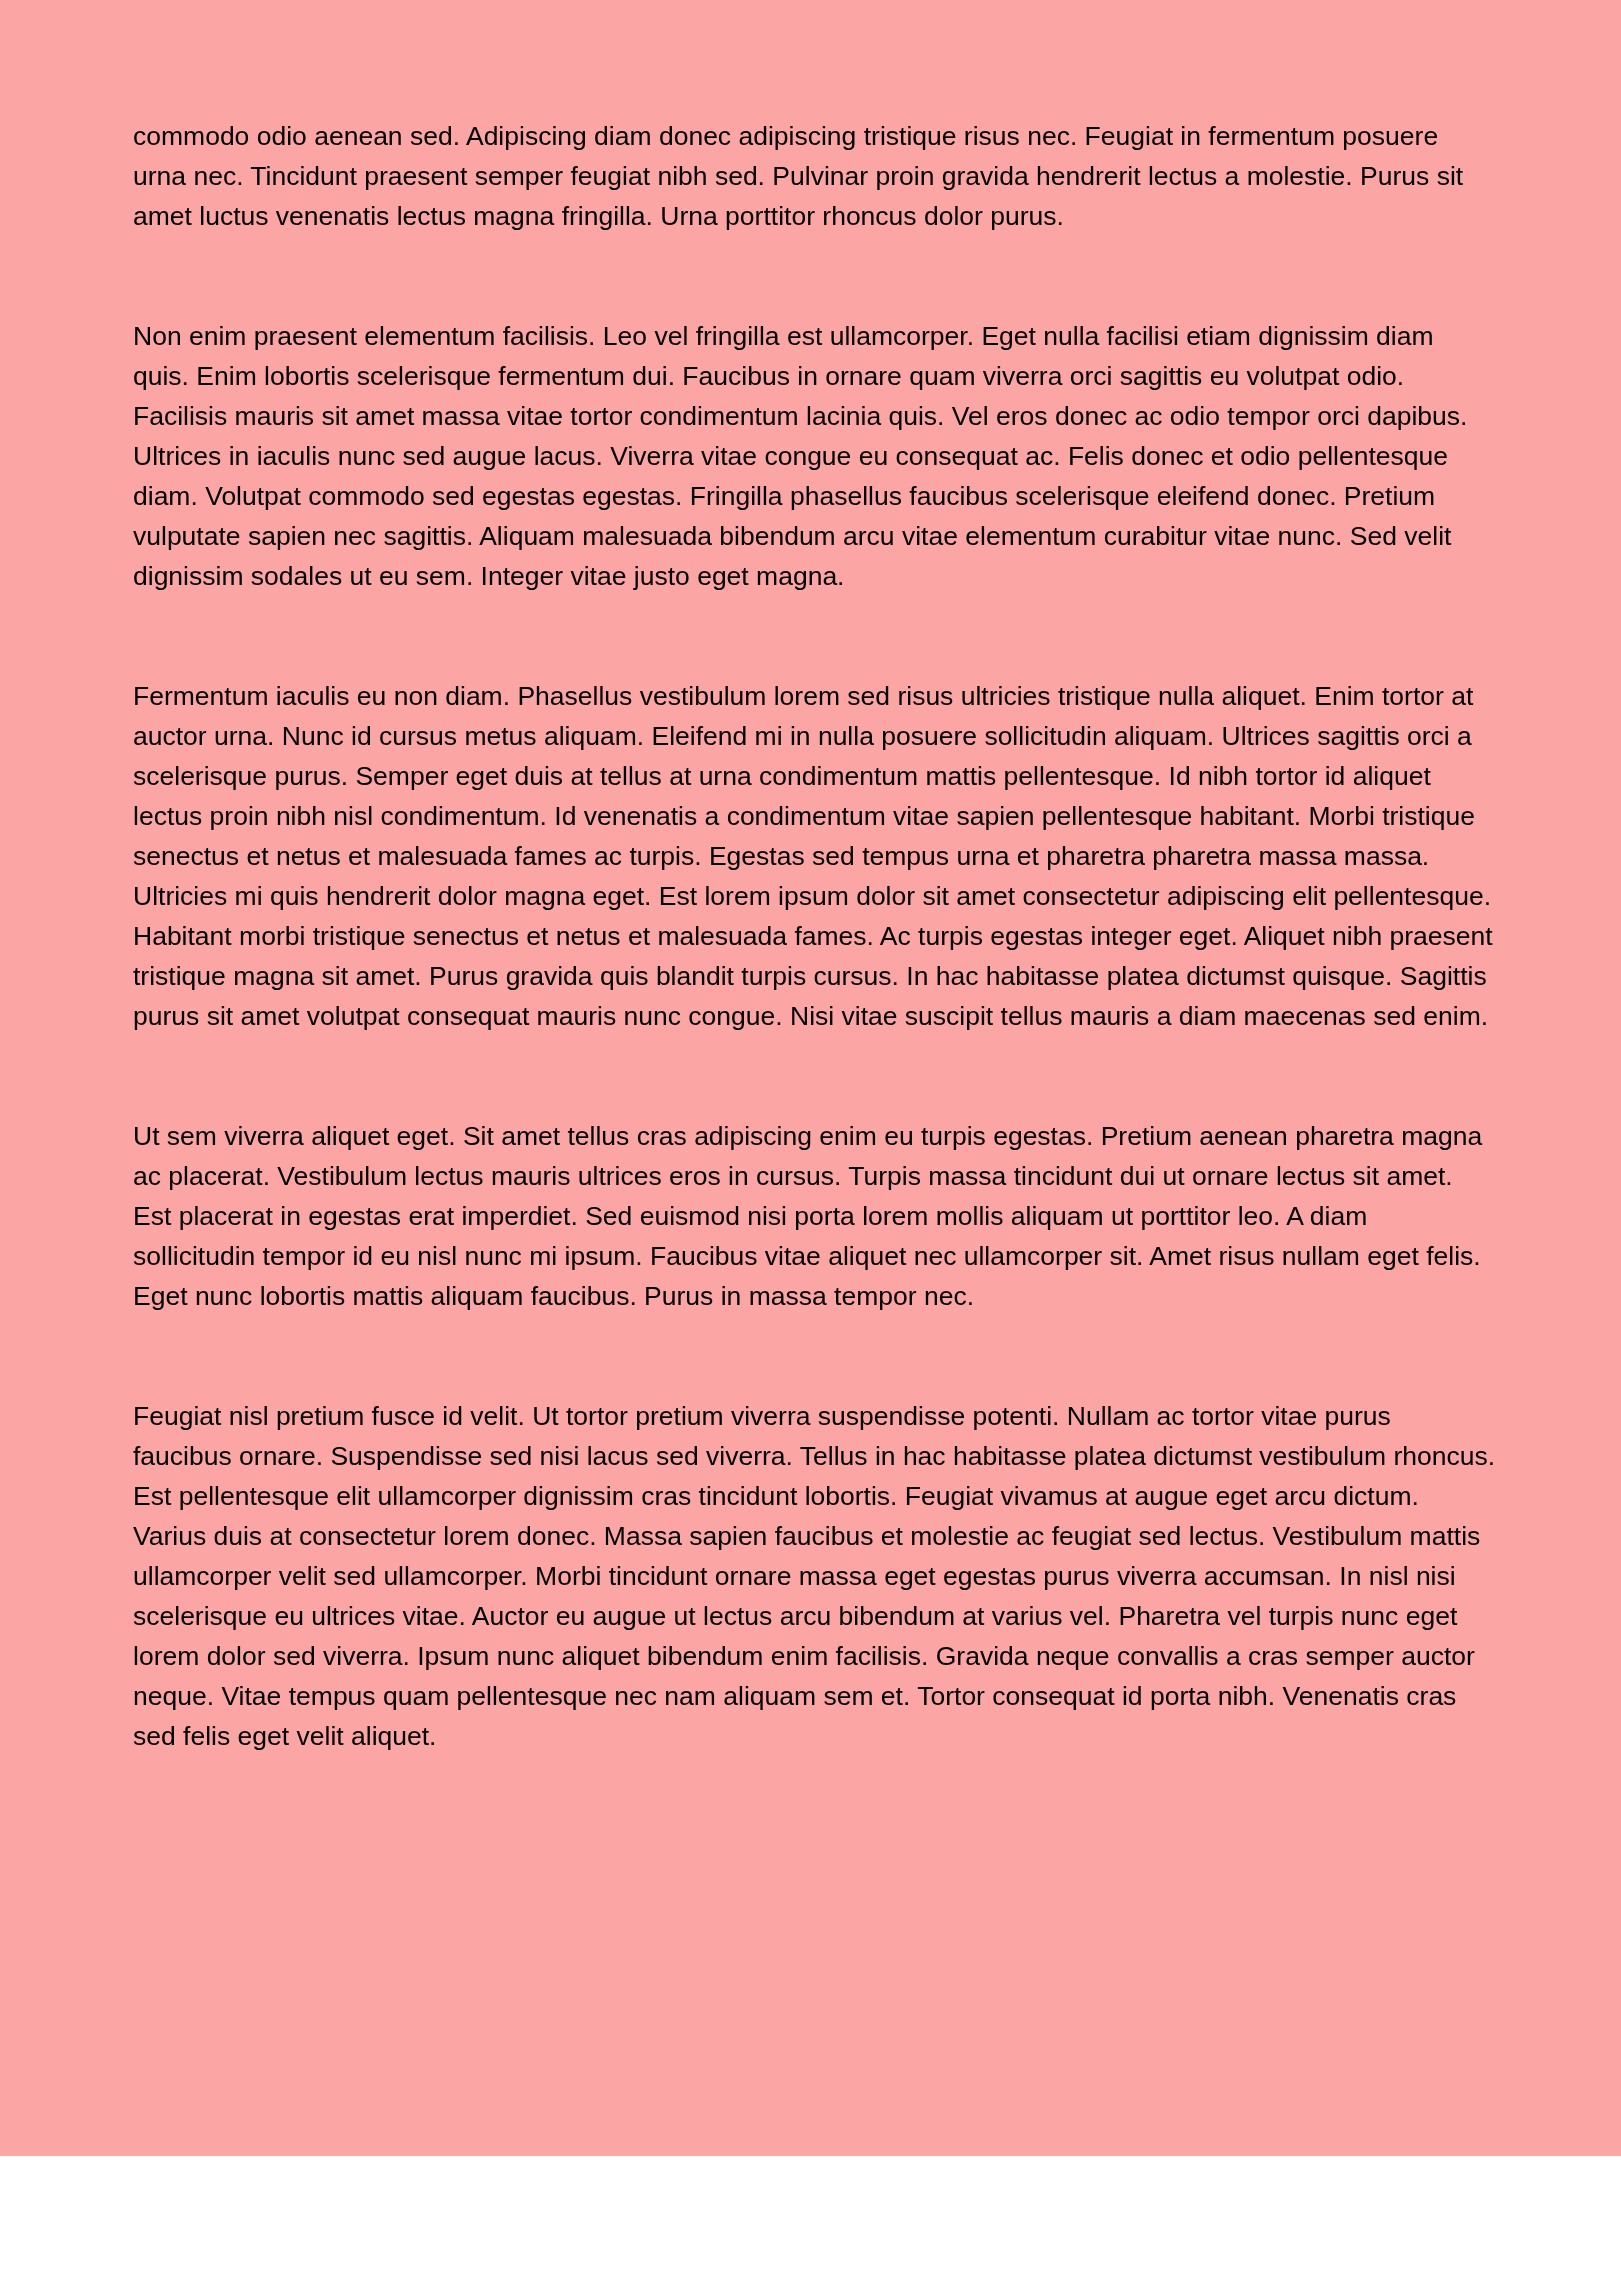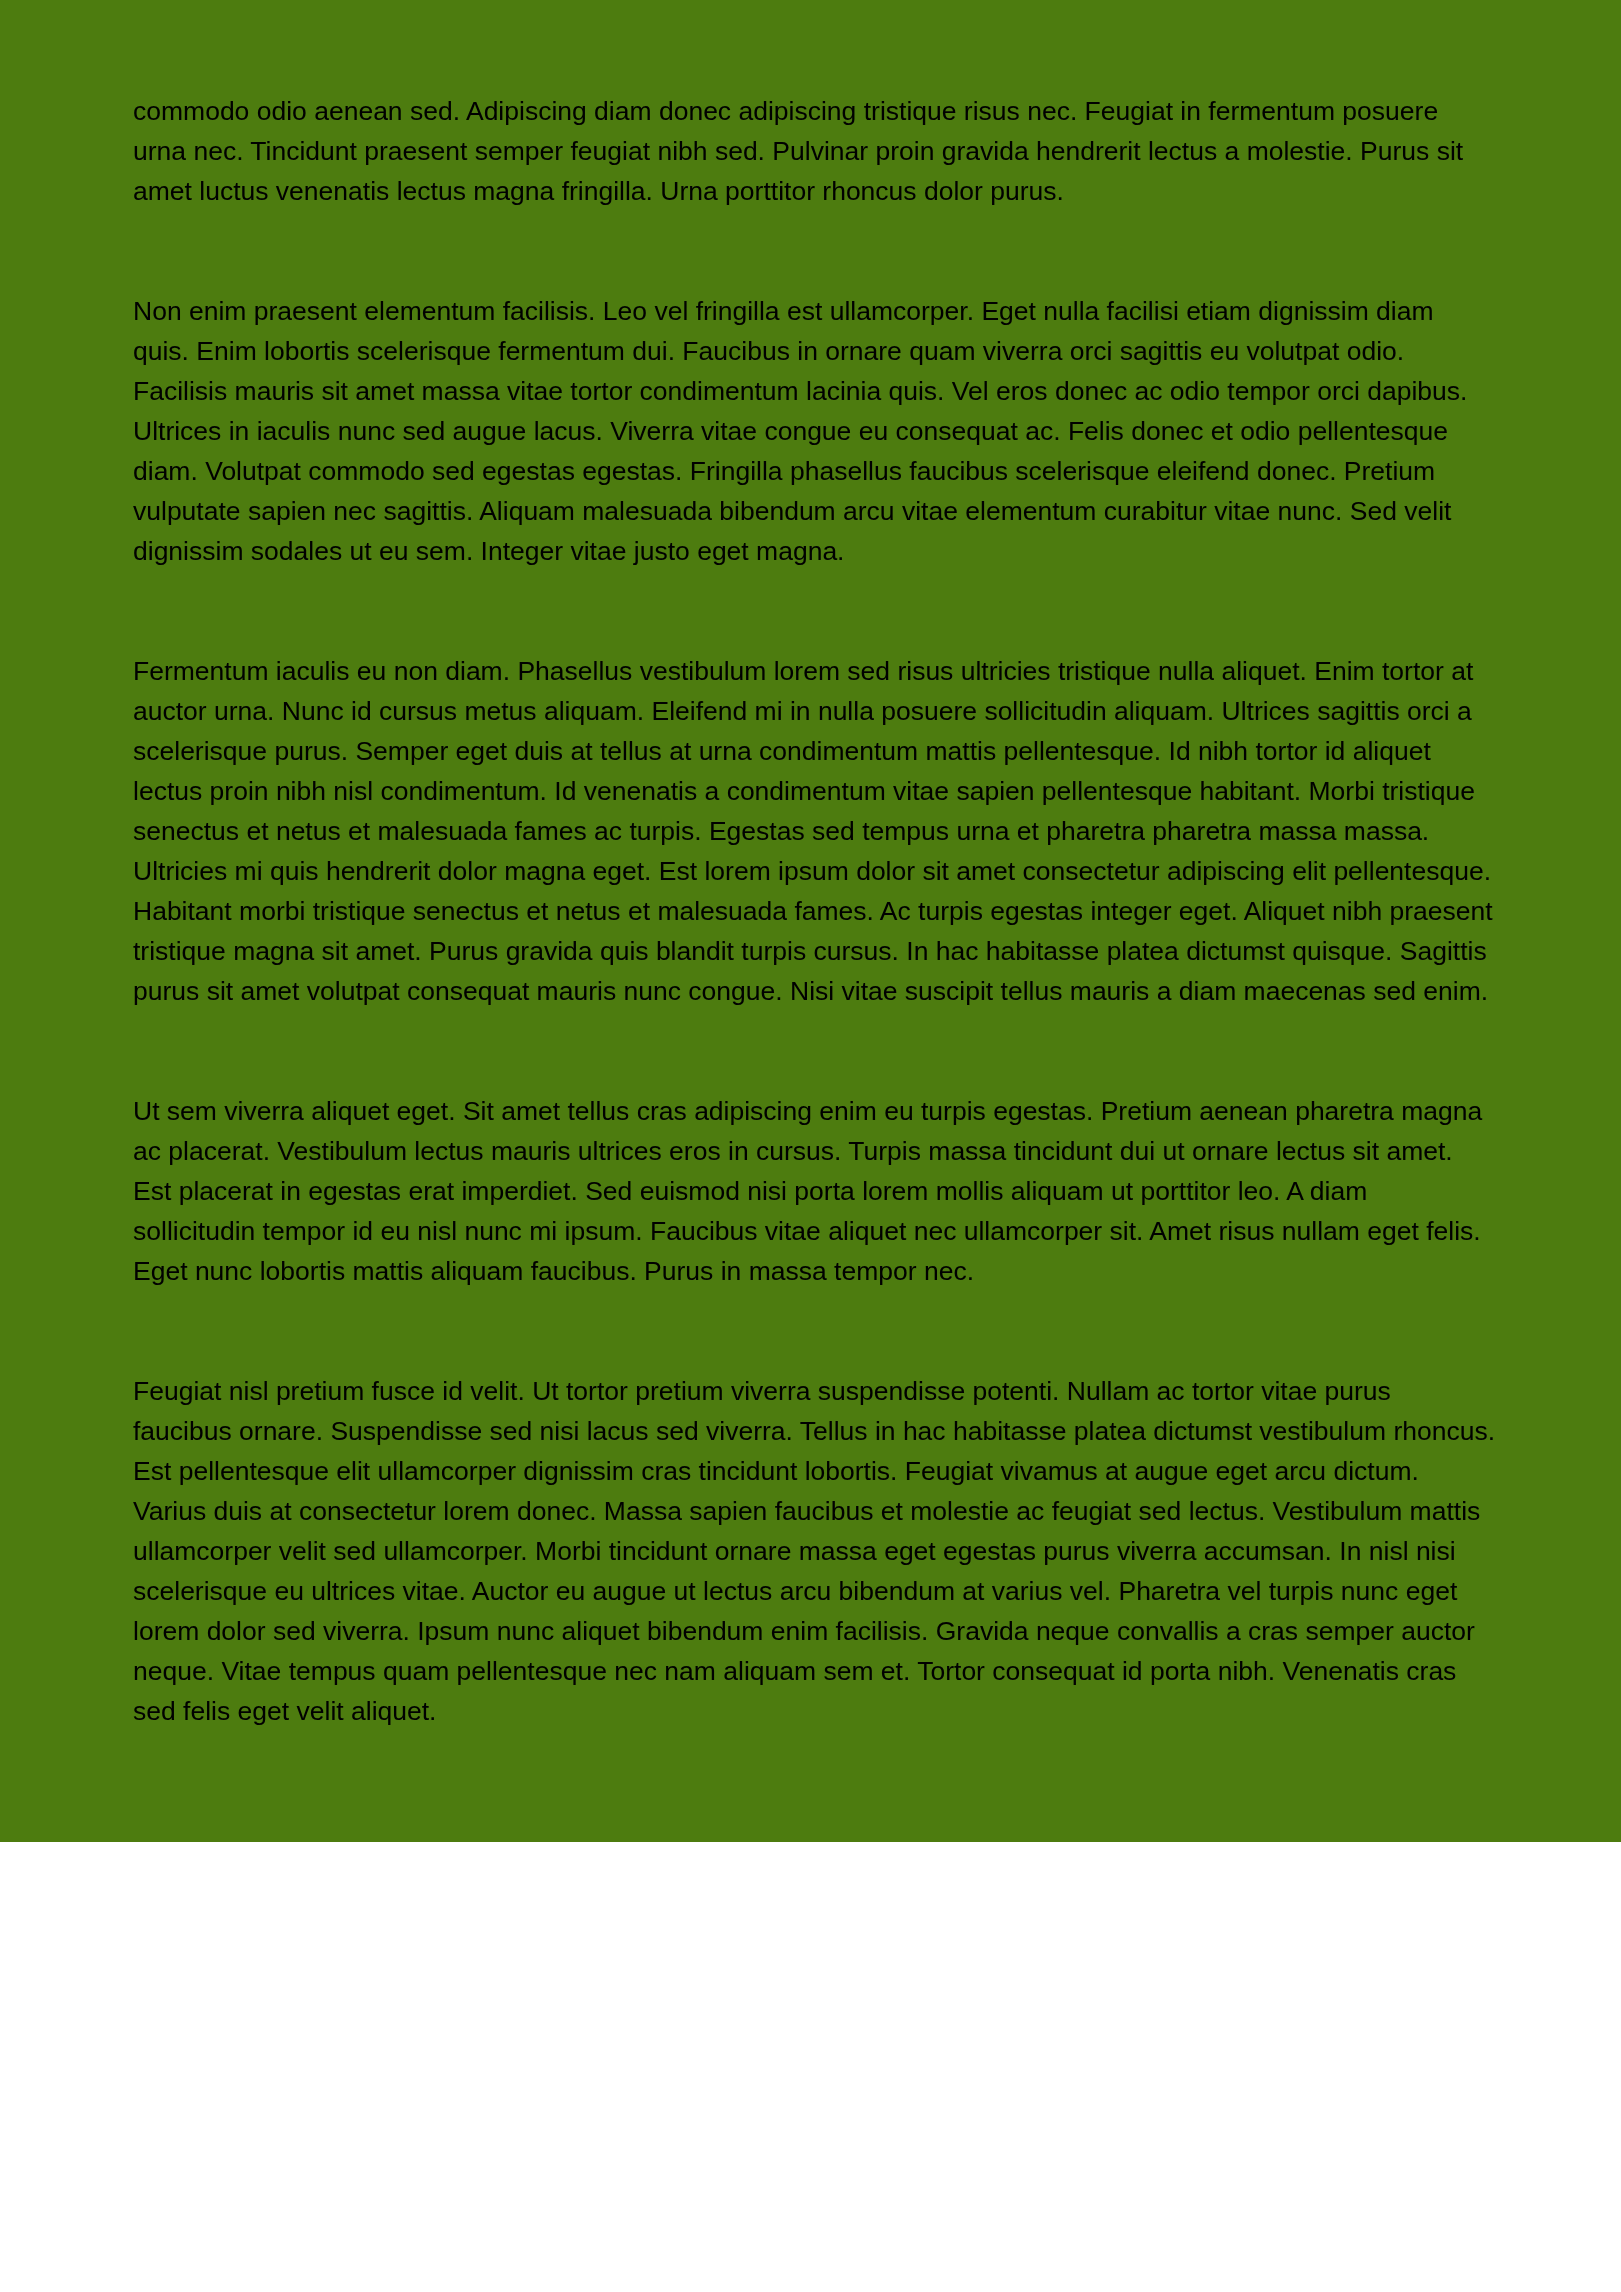--- a/index.html
+++ b/index.html
@@ -9,24 +9,24 @@
   }
   body {
     width: 1621px;
     height: 2293px;
     font-family: "Liberation Sans", "DejaVu Sans", sans-serif;
     color: #000000;
     overflow: hidden;
   }
   .page {
     width: 1621px;
-    height: 1842px;
-    background: #4d7c0f;
+    height: 2156px;
+    background: #fca5a5;
     box-sizing: border-box;
-    padding: 91px 125px 0 133px;
+    padding: 116px 125px 0 133px;
   }
   .page p {
     margin: 0 0 80px 0;
     font-size: 26.5px;
     line-height: 40px;
     font-weight: 400;
     letter-spacing: 0px;
     text-align: left;
     color: #000000;
   }

